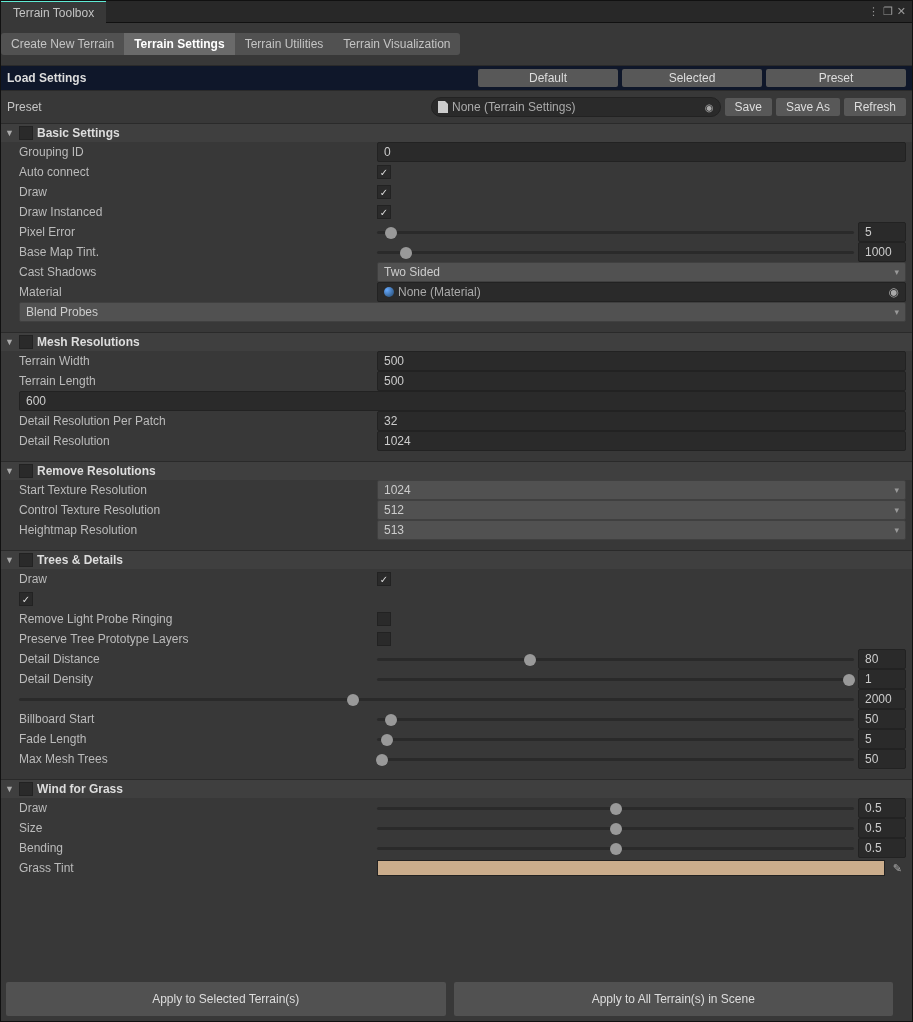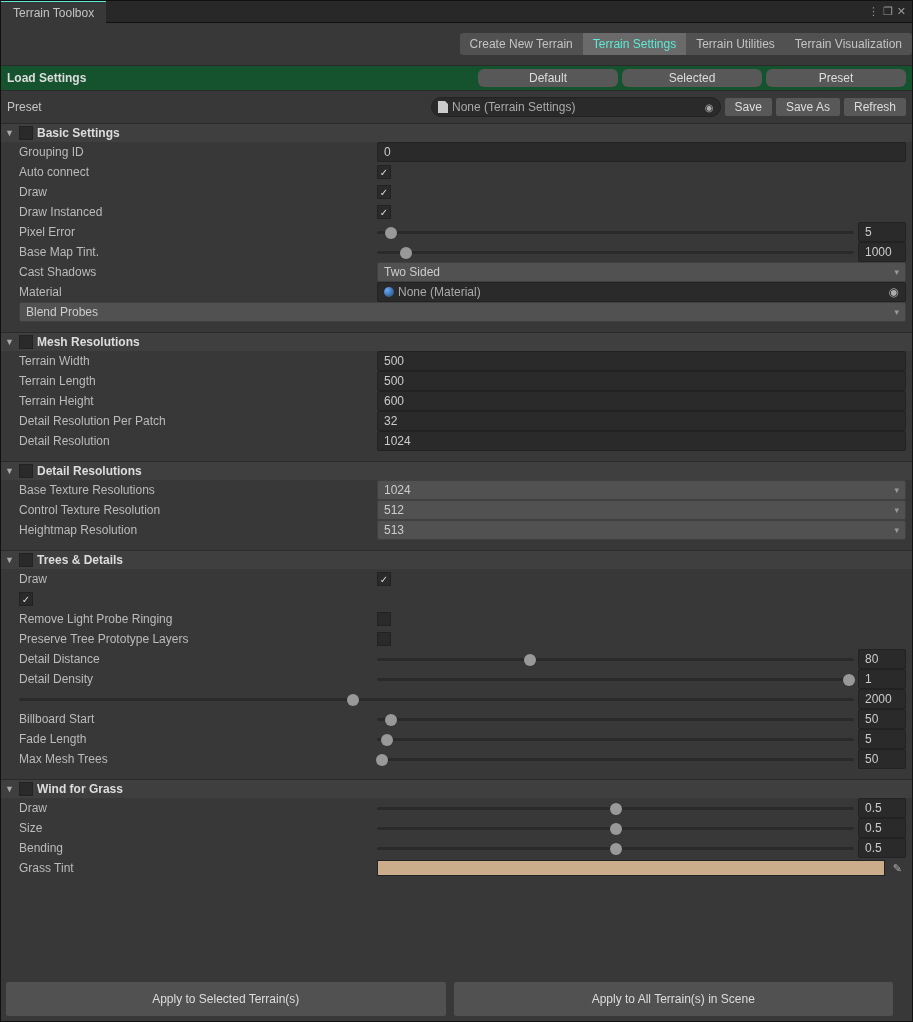--- a/index.html
+++ b/index.html
@@ -29,59 +29,60 @@
 .window-ctrls {
   margin-left: auto;
   display: flex;
   gap: 4px;
   padding-right: 6px;
   color: #999;
 }
 .window-ctrls span { cursor: pointer; font-size: 11px; }
 .main-tabs {
   display: flex;
-  justify-content: flex-end;
+  justify-content: flex-start;
   padding: 10px 0;
   gap: 0;
 }
 .main-tabs .mtab {
   padding: 4px 10px;
   background: #515151;
   color: #c4c4c4;
   border: none;
   font-size: 12px;
   cursor: pointer;
 }
 .main-tabs .mtab:first-child { border-radius: 3px 0 0 3px; }
 .main-tabs .mtab:last-child { border-radius: 0 3px 3px 0; }
 .main-tabs .mtab.active {
   background: #6a6a6a;
-  color: #5eead4;
+  color: #ffffff;
+  font-weight: bold;
 }
 .section-bar {
-  background: #14532d;
+  background: #0f172a;
   padding: 3px 6px;
   display: flex;
   align-items: center;
   gap: 4px;
   border-top: 1px solid #2a2a2a;
   border-bottom: 1px solid #2a2a2a;
 }
 .section-bar .label { flex: 0 0 auto; font-weight: bold; color: #ddd; }
 .section-bar .spacer { flex: 1; }
 .btn {
   background: #585858;
   color: #ddd;
   border: none;
   padding: 2px 10px;
   font-size: 12px;
   cursor: pointer;
   border-radius: 2px;
 }
-.btn.wide { width: 140px; border-radius: 6px; }
+.btn.wide { width: 140px; }
 .preset-row {
   display: flex;
   align-items: center;
   padding: 6px;
   gap: 4px;
 }
 .preset-row .plabel { flex: 0 0 420px; }
 .object-field {
   flex: 1;
   background: #2a2a2a;
@@ -380,45 +381,44 @@
       <input class="text-input" value="500" style="">
     </div>
   </div>
 <div class="prop-row">
     <span class="prop-label">Terrain Length</span>
     <div class="prop-value">
       <input class="text-input" value="500" style="">
     </div>
   </div>
 <div class="prop-row">
-    <span class="prop-label">Terrain Height</span>
     <div class="prop-value">
       <input class="text-input" value="600" style="">
     </div>
   </div>
 <div class="prop-row">
     <span class="prop-label">Detail Resolution Per Patch</span>
     <div class="prop-value">
       <input class="text-input" value="32" style="">
     </div>
   </div>
 <div class="prop-row">
     <span class="prop-label">Detail Resolution</span>
     <div class="prop-value">
       <input class="text-input" value="1024" style="">
     </div>
   </div>
 
 <div class="foldout-header" style="margin-top:10px">
   <span class="foldout-arrow">▼</span>
   <span class="foldout-check"></span>
-  <span>Detail Resolutions</span>
-</div>
-<div class="prop-row">
-    <span class="prop-label">Base Texture Resolutions</span>
+  <span>Remove Resolutions</span>
+</div>
+<div class="prop-row">
+    <span class="prop-label">Start Texture Resolution</span>
     <div class="prop-value">
       <div class="dropdown">
         <span>1024</span>
         <span class="dd-arrow">▾</span>
       </div>
     </div>
   </div>
 <div class="prop-row">
     <span class="prop-label">Control Texture Resolution</span>
     <div class="prop-value">

